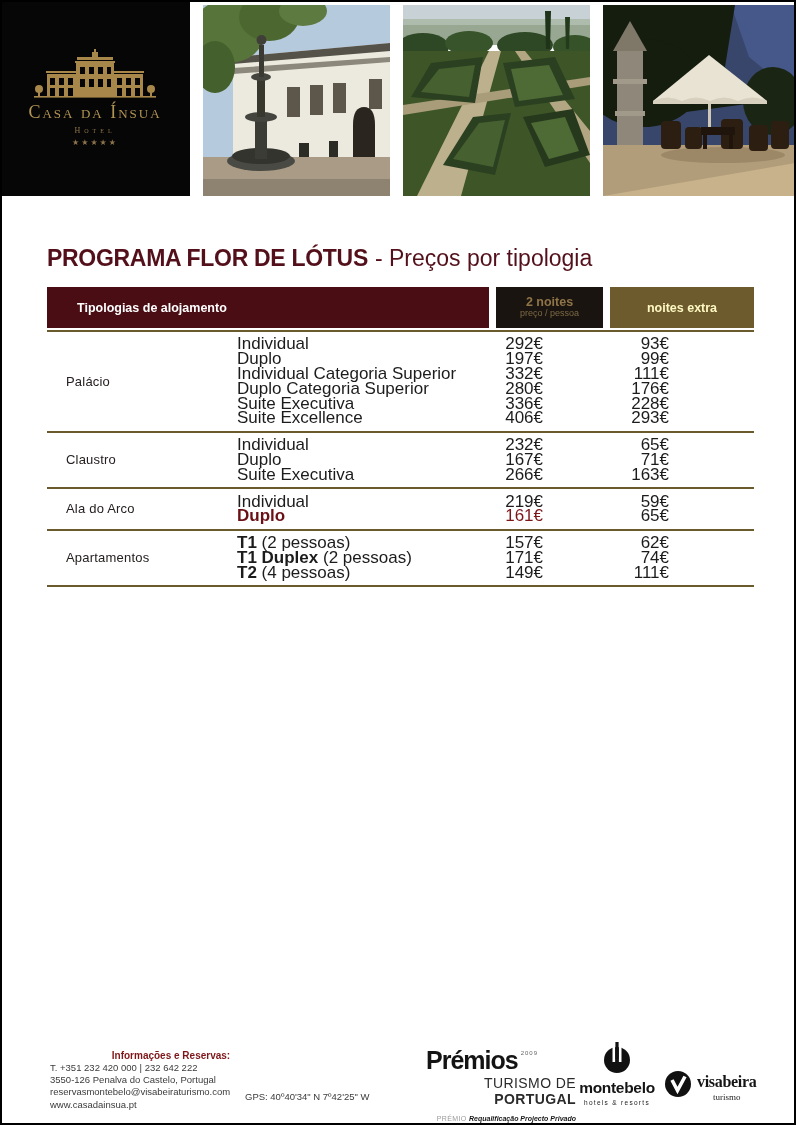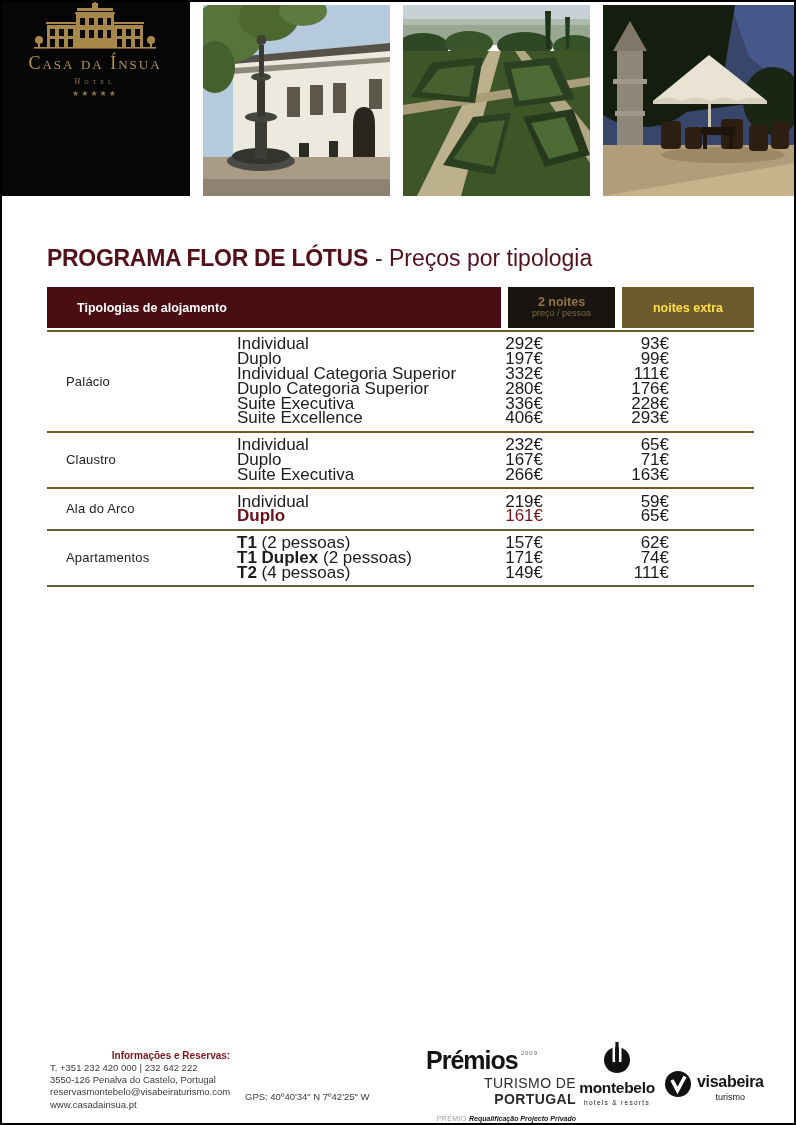--- a/index.html
+++ b/index.html
@@ -5,21 +5,21 @@
   html,body{margin:0;padding:0;background:#e8e8e8;}
   .page{
     position:relative;width:796px;height:1125px;margin:0 auto;
     background:#ffffff;border:2px solid #000;box-sizing:border-box;
     font-family:"Liberation Sans","DejaVu Sans",sans-serif;overflow:hidden;
   }
   
   .header{position:absolute;top:-2px;left:-2px;width:796px;height:196px;display:flex;}
   .logo-block{
     width:190px;height:196px;background:#060606;flex:none;
-    display:flex;flex-direction:column;align-items:center;justify-content:flex-start;
+    display:flex;flex-direction:column;align-items:center;justify-content:center;
   }
   .palace{margin-bottom:4px;}
   .logo-name{
     font-family:"Liberation Serif","DejaVu Serif",serif;font-variant:small-caps;
     color:#b29455;font-size:18px;letter-spacing:2px;line-height:1;
   }
   .logo-sub{
     font-family:"Liberation Serif","DejaVu Serif",serif;font-variant:small-caps;
     color:#8d744a;font-size:8px;letter-spacing:4px;margin-top:5px;
   }
@@ -36,21 +36,21 @@
     flex:1;background:#4a0d13;color:#fff;font-weight:bold;font-size:12.5px;
     display:flex;align-items:center;padding-left:30px;
   }
   .th2{
     width:107px;flex:none;margin-left:7px;background:#1a1410;
     display:flex;flex-direction:column;align-items:center;justify-content:center;
   }
   .th2 .l1{color:#8e7446;font-weight:bold;font-size:12.5px;line-height:1.1;}
   .th2 .l2{color:#7c6a44;font-size:9px;line-height:1.1;}
   .th3{
-    width:132px;flex:none;margin-left:7px;background:#6e5b2d;color:#fde047;
+    width:144px;flex:none;margin-left:7px;background:#6e5b2d;color:#fef9c3;
     font-weight:bold;font-size:12.5px;display:flex;align-items:center;justify-content:center;
   }
   .sections{margin-top:2px;}
   .sec{display:flex;border-top:2px solid #6b5a2c;padding:5px 0;}
   .sec:last-child{border-bottom:2px solid #6b5a2c;}
   .sec-name{
     width:190px;flex:none;box-sizing:border-box;padding-left:19px;
     display:flex;align-items:center;font-size:13px;color:#262020;letter-spacing:.2px;
   }
   .sec-rows{flex:1;}
@@ -72,21 +72,21 @@
   .premios .year{font-size:6px;color:#666;margin-left:3px;margin-top:2px;letter-spacing:1px;}
   .premios .row2{font-size:14px;color:#2b2b2b;margin-top:2px;letter-spacing:.4px;}
   .premios .row2 .pb{font-weight:bold;}
   .premios .row3{font-size:7px;margin-top:8px;white-space:nowrap;}
   .premios .row3 .lt{color:#9a9a9a;letter-spacing:.4px;}
   .premios .row3 .bi{font-weight:bold;font-style:italic;color:#161616;}
   .montebelo{position:absolute;left:572px;top:1040px;width:86px;text-align:center;}
   .montebelo .name{font-size:15.5px;font-weight:bold;letter-spacing:-0.3px;color:#141414;margin-top:2px;line-height:1;}
   .montebelo .tag{font-size:6.5px;letter-spacing:1.3px;color:#222;margin-top:3px;}
   .visabeira{position:absolute;left:663px;top:1069px;display:flex;align-items:flex-start;}
-  .visabeira .txt{margin-left:6px;text-align:center;}
+  .visabeira .txt{margin-left:6px;text-align:center;font-family:Liberation Serif, serif;}
   .visabeira .name{font-size:16px;font-weight:bold;letter-spacing:-0.3px;color:#141414;line-height:1;margin-top:3px;}
   .visabeira .tag{font-size:9px;color:#222;margin-top:2px;}
 </style>
 </head>
 <body>
 
 <div class="page">
 
   <div class="header">
     <div class="logo-block">

